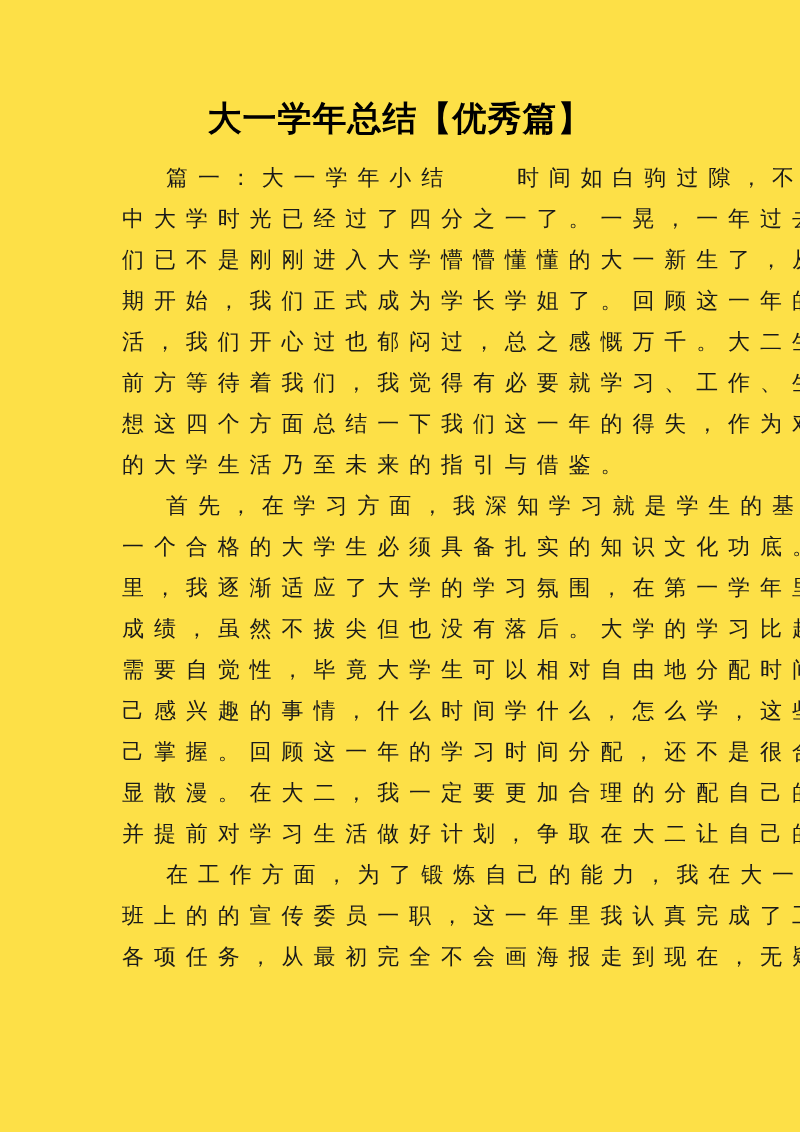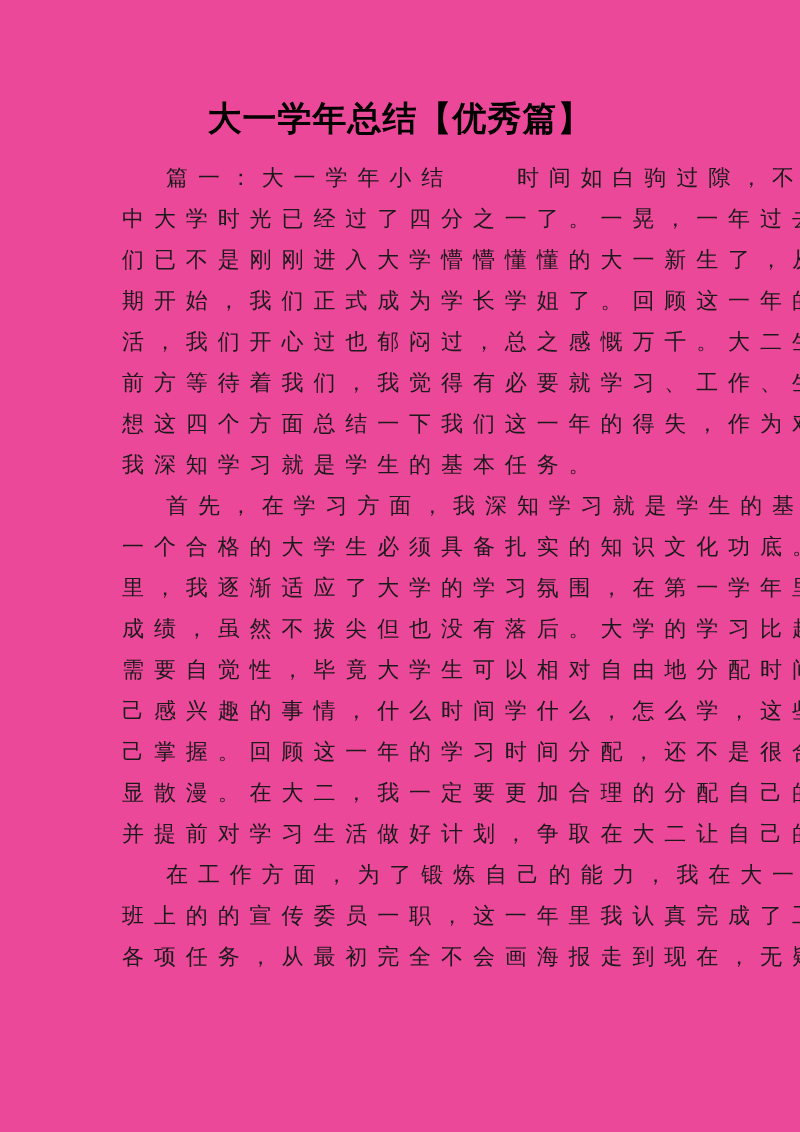--- a/index.html
+++ b/index.html
@@ -1,36 +1,36 @@
 <!DOCTYPE html>
 <html><head>
 <meta charset="utf-8">
 <style>
   html, body { margin: 0; padding: 0; background: #ffffff; }
   body { width: 800px; height: 1132px; position: relative; overflow: hidden; font-family: "DejaVu Serif", "Liberation Serif", serif; color: #111; }
-  .page { position: absolute; left: 0; top: 0; width: 800px; height: 1132px; background: #ec4899; }
+  .page { position: absolute; left: 0; top: 0; width: 800px; height: 1132px; background: #fde047; }
   .title { position: absolute; top: 96px; left: 0; width: 800px; text-align: center; font-family: "DejaVu Sans", "Liberation Sans", sans-serif; font-size: 34px; font-weight: bold; letter-spacing: 1px; color: #000; }
   .body { position: absolute; top: 157px; left: 122px; width: 545px; }
   .line { height: 41px; line-height: 41px; font-size: 22px; white-space: nowrap; letter-spacing: 9.9px; color: #1a1a1a; }
   .line.indent { padding-left: 44px; }
 </style>
 </head>
 <body>
 
 <div class="page">
   <div class="title">大一学年总结【优秀篇】</div>
   <div class="body">
     <div class="line indent">篇一：大一学年小结　　时间如白驹过隙，不知不觉</div>
     <div class="line">中大学时光已经过了四分之一了。一晃，一年过去了，我</div>
     <div class="line">们已不是刚刚进入大学懵懵懂懂的大一新生了，从这一学</div>
     <div class="line">期开始，我们正式成为学长学姐了。回顾这一年的大学生</div>
     <div class="line">活，我们开心过也郁闷过，总之感慨万千。大二生活正在</div>
     <div class="line">前方等待着我们，我觉得有必要就学习、工作、生活、思</div>
     <div class="line">想这四个方面总结一下我们这一年的得失，作为对接下来</div>
-    <div class="line">我深知学习就是学生的基本任务。</div>
+    <div class="line">的大学生活乃至未来的指引与借鉴。</div>
     <div class="line indent">首先，在学习方面，我深知学习就是学生的基本任务，</div>
     <div class="line">一个合格的大学生必须具备扎实的知识文化功底。这一年</div>
     <div class="line">里，我逐渐适应了大学的学习氛围，在第一学年里取得的</div>
     <div class="line">成绩，虽然不拔尖但也没有落后。大学的学习比起中学更</div>
     <div class="line">需要自觉性，毕竟大学生可以相对自由地分配时间去做自</div>
     <div class="line">己感兴趣的事情，什么时间学什么，怎么学，这些全靠自</div>
     <div class="line">己掌握。回顾这一年的学习时间分配，还不是很合理，略</div>
     <div class="line">显散漫。在大二，我一定要更加合理的分配自己的时间，</div>
     <div class="line">并提前对学习生活做好计划，争取在大二让自己的学习更</div>
     <div class="line indent">在工作方面，为了锻炼自己的能力，我在大一担任了</div>

